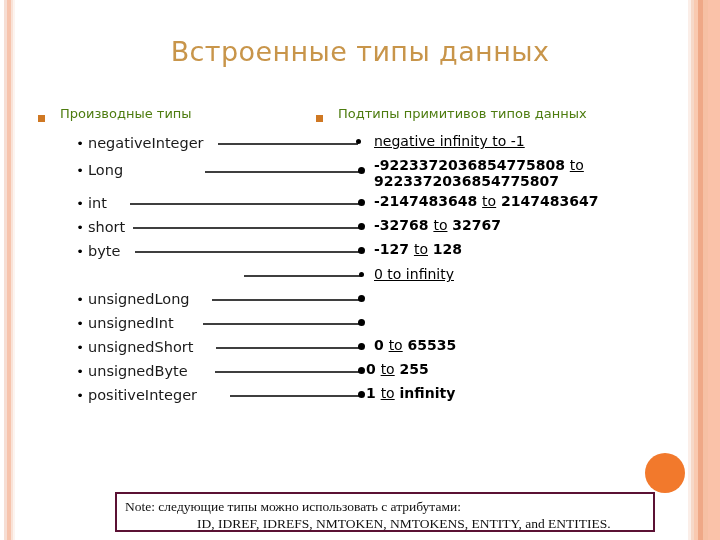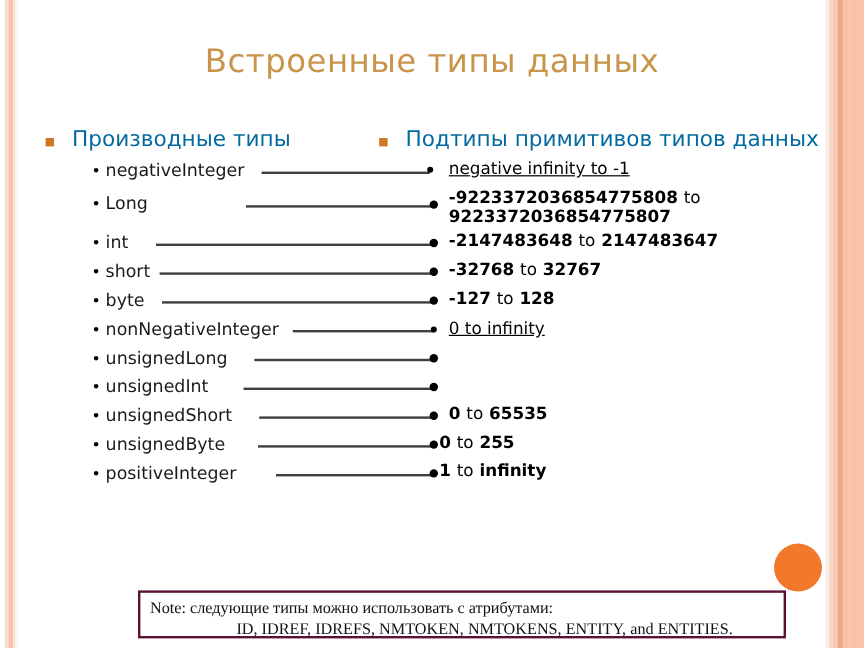--- a/index.html
+++ b/index.html
@@ -51,22 +51,22 @@
     position: absolute;
     left: 645px; top: 453px;
     width: 40px; height: 40px;
     border-radius: 50%;
     background: #f2792c;
   }
 
   
   .col-head {
     position: absolute;
-    font-size: 18px;
-    color: #0369a1;
+    font-size: 13px;
+    color: #4d7c0f;
     white-space: nowrap;
   }
   .sq-bullet {
     position: absolute;
     width: 7px; height: 7px;
     background: #cf7823;
   }
 
   .head-left  { left: 60px;  top: 106px; }
   .head-right { left: 338px; top: 106px; }
@@ -93,21 +93,21 @@
   
   .ritem {
     position: absolute;
     left: 374px;
     font-size: 14px;
     color: #000;
     line-height: 1.12;
     width: 330px;
   }
   .ritem.bold { font-weight: bold; }
-  .ritem .u   { font-weight: normal; }
+  .ritem .u   { text-decoration: underline; font-weight: normal; }
   .ritem.plain { font-weight: normal; text-decoration: underline; }
 
   
   .rbullet {
     position: absolute;
     width: 7px; height: 7px;
     border-radius: 50%;
     background: #000;
   }
   .rbullet.small { width: 5px; height: 5px; }
@@ -158,21 +158,20 @@
   <div class="col-head head-left">Производные типы</div>
 
   <div class="sq-bullet sqb-right"></div>
   <div class="col-head head-right">Подтипы примитивов типов данных</div>
 
   <div class="litem" style="top:136px"><span class="dot">•</span><span>negativeInteger</span></div>
   <div class="litem" style="top:163px"><span class="dot">•</span><span>Long</span></div>
   <div class="litem" style="top:196px"><span class="dot">•</span><span>int</span></div>
   <div class="litem" style="top:220px"><span class="dot">•</span><span>short</span></div>
   <div class="litem" style="top:244px"><span class="dot">•</span><span>byte</span></div>
-  <div class="litem" style="top:268px"><span class="dot">•</span><span>nonNegativeInteger</span></div>
   <div class="litem" style="top:292px"><span class="dot">•</span><span>unsignedLong</span></div>
   <div class="litem" style="top:316px"><span class="dot">•</span><span>unsignedInt</span></div>
   <div class="litem" style="top:364px"><span class="dot">•</span><span>unsignedByte</span></div>
   <div class="litem" style="top:340px"><span class="dot">•</span><span>unsignedShort</span></div>
   <div class="litem" style="top:388px"><span class="dot">•</span><span>positiveInteger</span></div>
 
   <div class="conn" style="left:218px; top:143px; width:140px;"></div>
   <div class="conn" style="left:205px; top:171px; width:155px;"></div>
   <div class="conn" style="left:130px; top:203px; width:230px;"></div>
   <div class="conn" style="left:133px; top:227px; width:227px;"></div>

